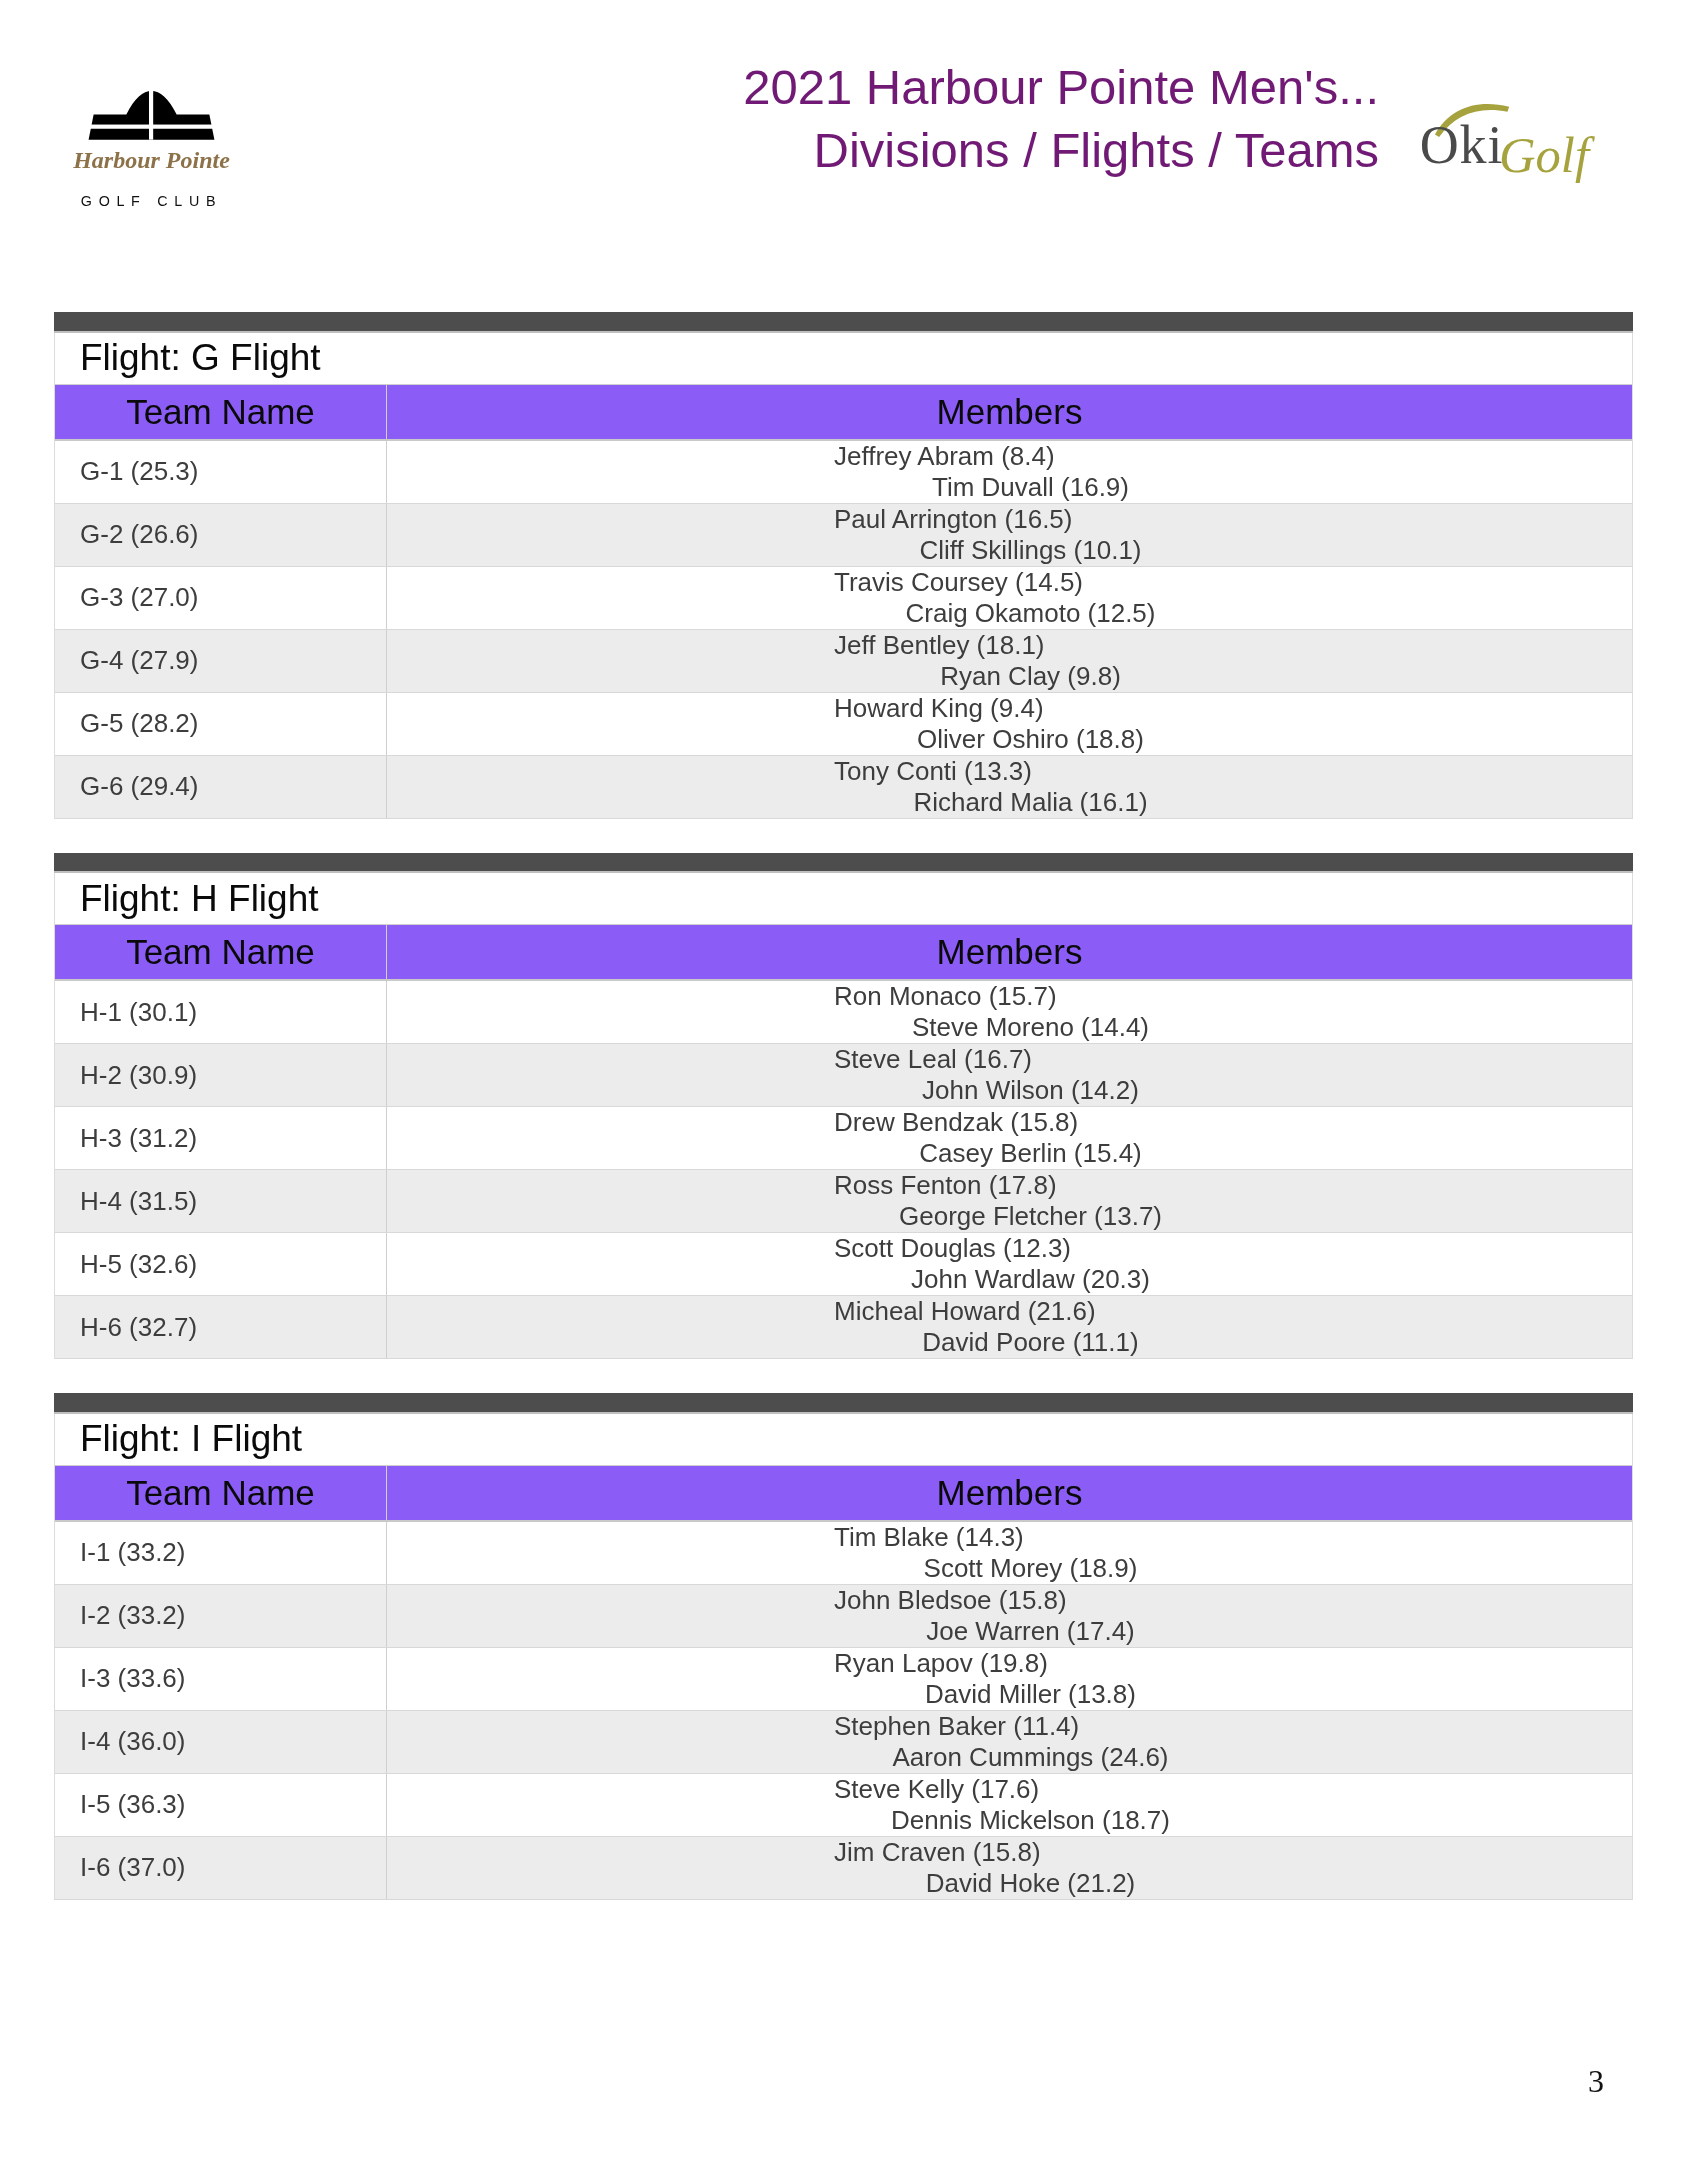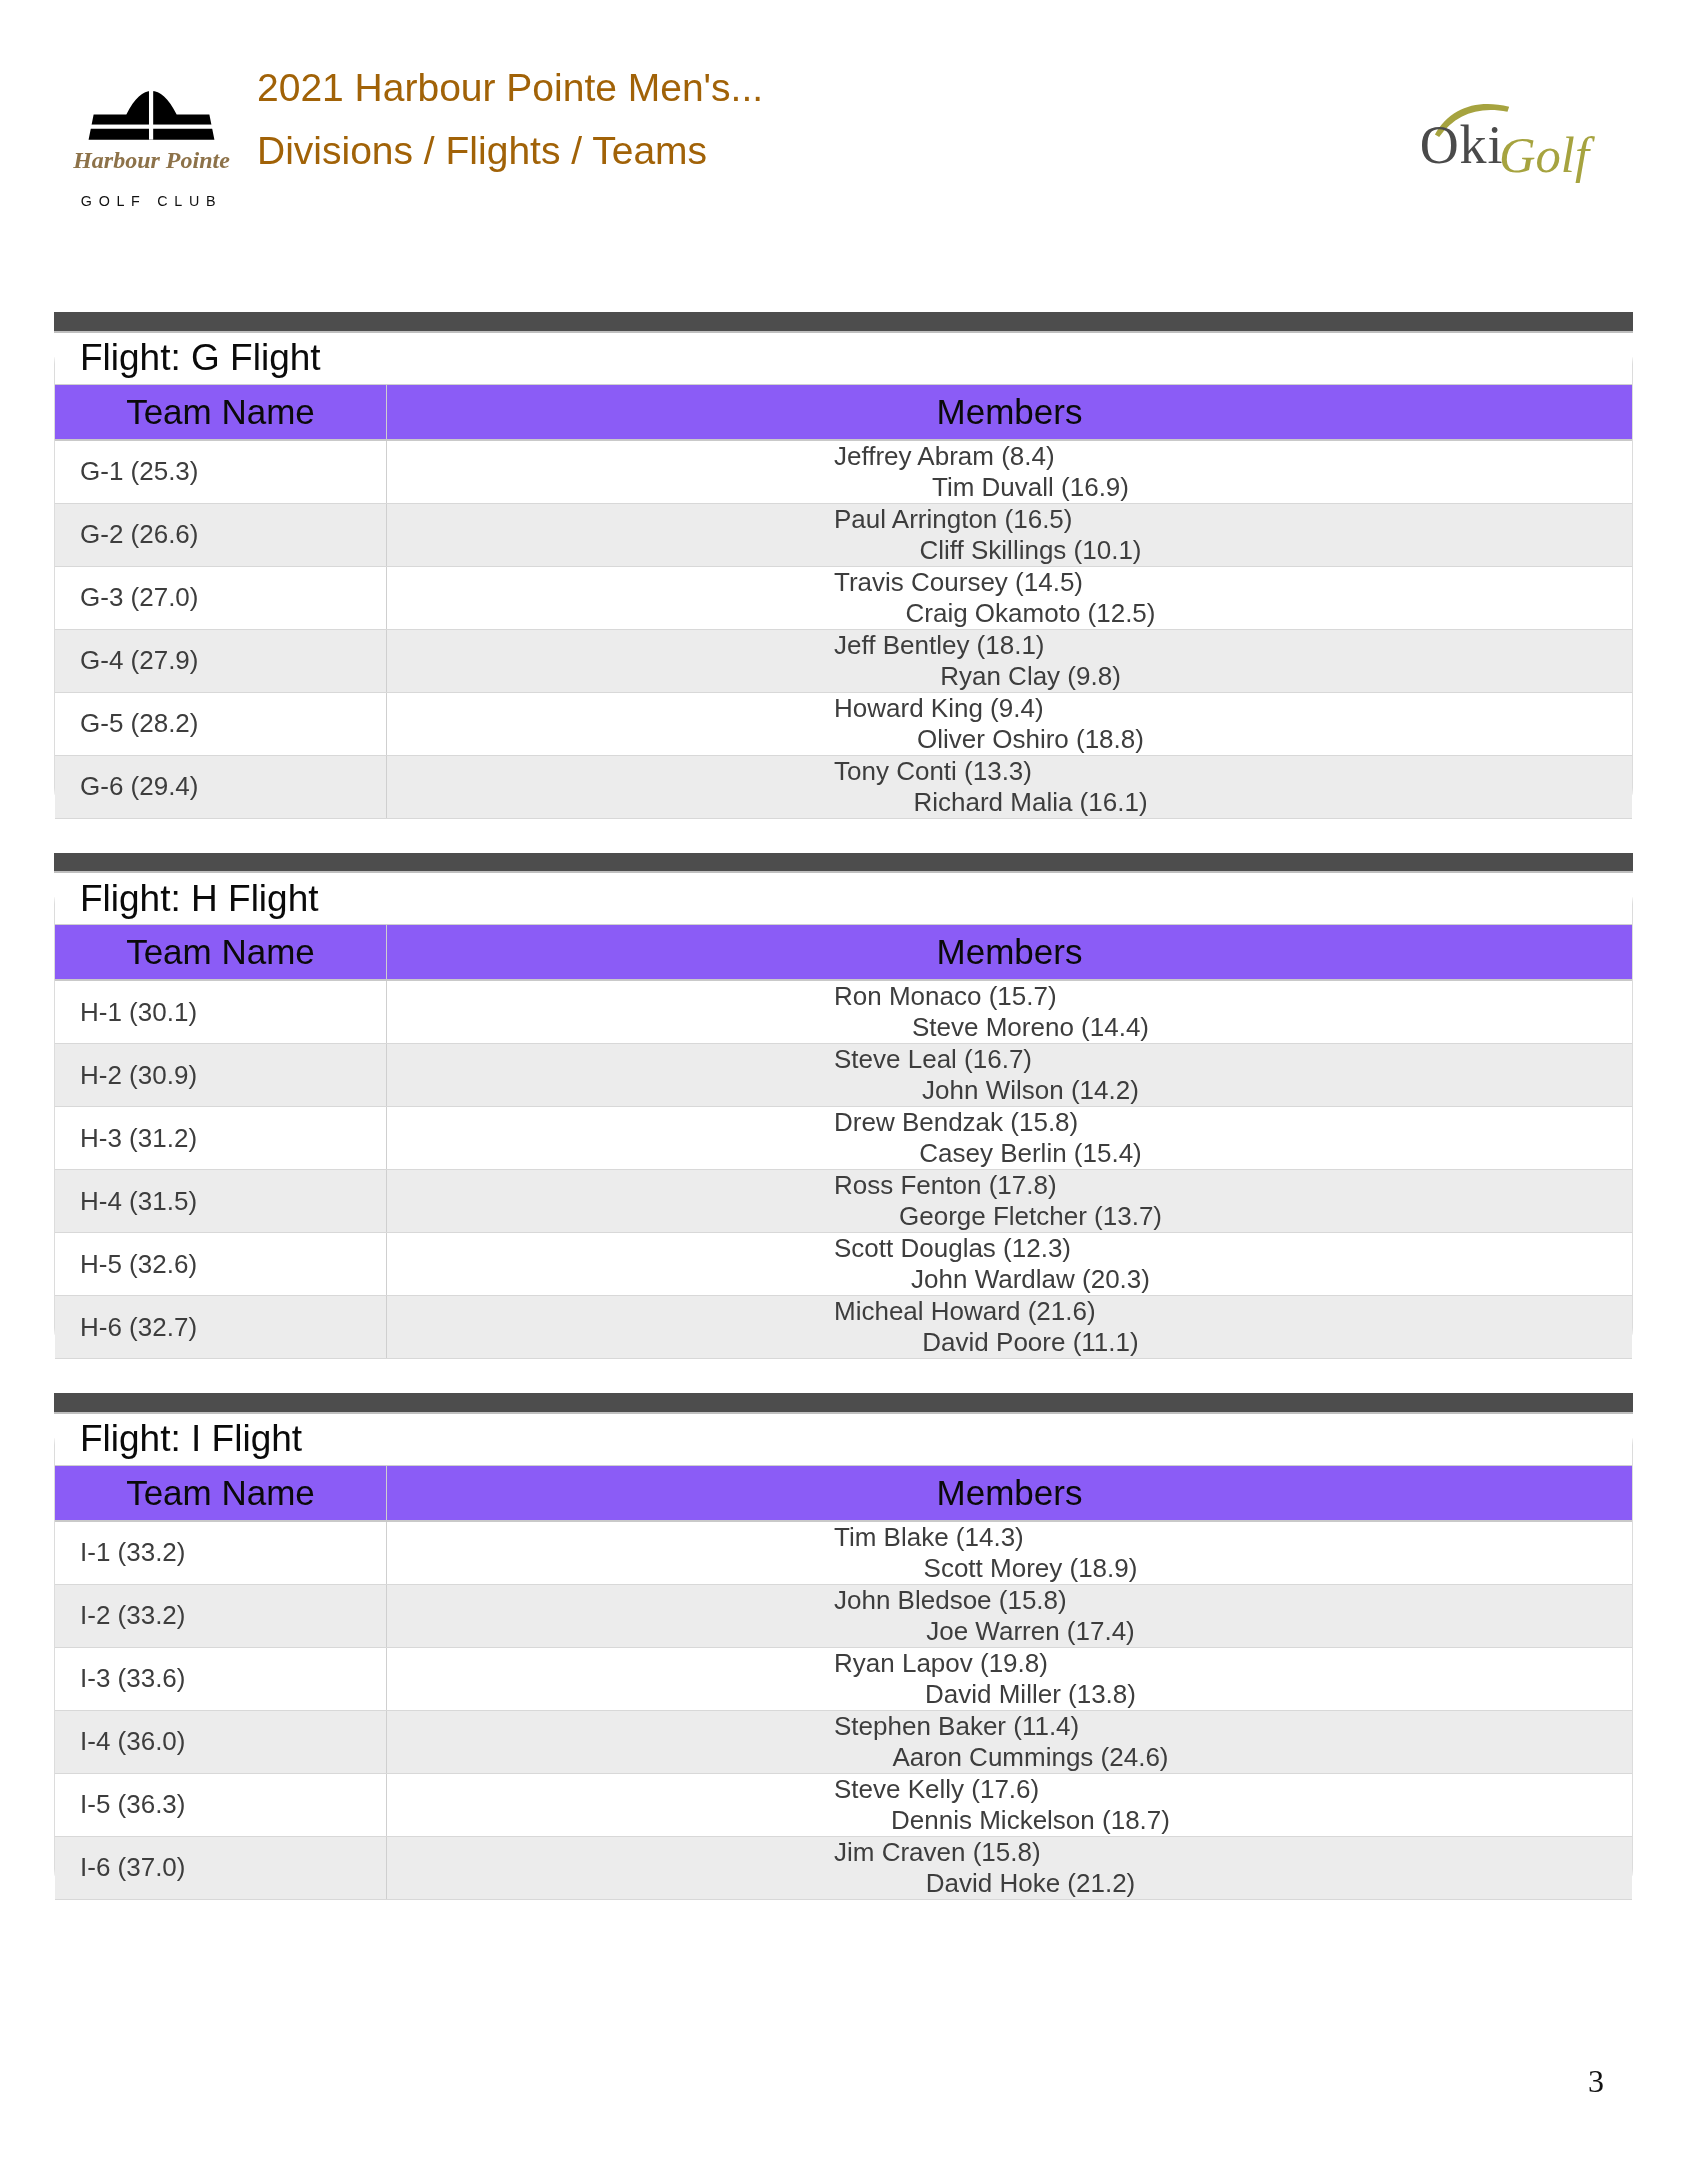--- a/index.html
+++ b/index.html
@@ -9,28 +9,28 @@
   }
 
   
   .report-header { display:flex; align-items:flex-start; padding:49px 46px 0 46px; }
   .hp-logo { width:211px; text-align:center; padding-top:42px; flex:0 0 auto; }
   .hp-script {
     font-family:"Liberation Serif", serif; font-style:italic; font-weight:bold;
     font-size:24px; color:var(--gold,#8d7249); margin-top:1px; white-space:nowrap;
   }
   .hp-sub { font-size:14.3px; letter-spacing:6.7px; color:#111; margin-top:19px; white-space:nowrap; }
-  .page-title { flex:1 1 auto; text-align:left; font-size:39px; line-height:63px; padding-top:6.7px; color:#a16207; }
+  .page-title { flex:1 1 auto; text-align:right; font-size:49px; line-height:63px; padding-top:6.7px; color:#701a75; }
   .oki-logo { width:262px; flex:0 0 auto; padding-top:40px; display:flex; justify-content:center; }
 
   
   .tables { position:absolute; left:54px; top:312px; width:1579px; }
   .flight-table { margin-bottom:34px; }
   .bar { height:18.6px; background:var(--bar,#4d4d4d); border-bottom:2.5px solid #bfbfbf; }
-  .tbl-body { border-left:1.7px solid #dcdcdc; border-right:1.7px solid #dcdcdc;border-radius:31px; }
+  .tbl-body { border-left:1.7px solid #dcdcdc; border-right:1.7px solid #dcdcdc; }
   .flight-title {
     height:51px; display:flex; align-items:center; padding-left:25px;
     font-size:37px; color:#0a0a0a; border-bottom:1.7px solid #cfcfcf; background:#fff;
   }
   .thead { display:flex; height:54px; border-bottom:2.5px solid #c9c9c9; background:#8b5cf6; }
   .thead .cell { display:flex; align-items:center; justify-content:center; font-size:35px; color:#0a0a0a; }
   .cell.team { width:332px; border-right:1.7px solid #cfcfcf; box-sizing:border-box; flex:0 0 auto; }
   .cell.members { flex:1 1 auto; }
   .row { display:flex; height:62px; border-bottom:1.7px solid #d8d8d8; background:#fff; }
   .row:nth-child(even) { background:var(--row_alt,#ececec); }

